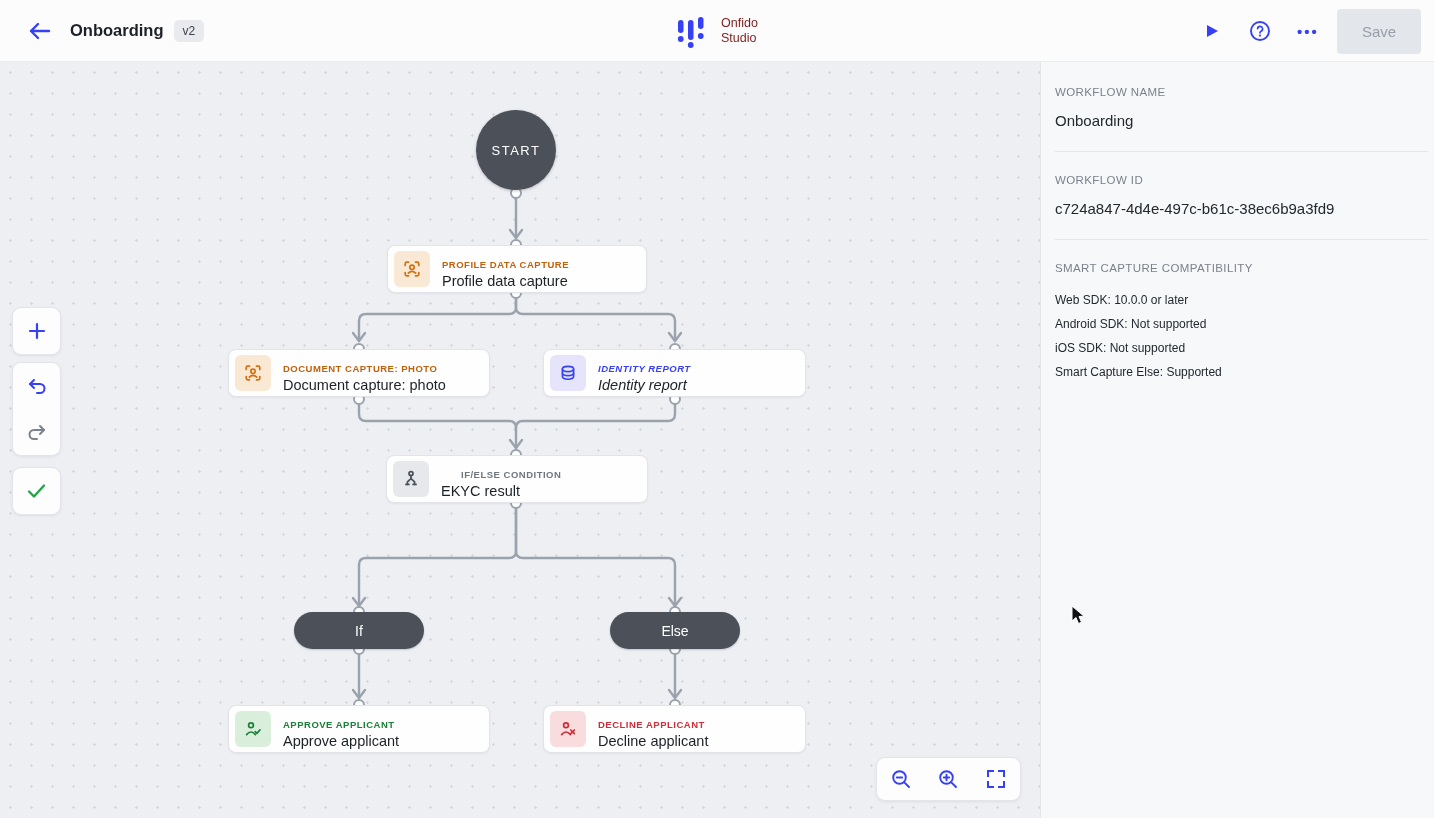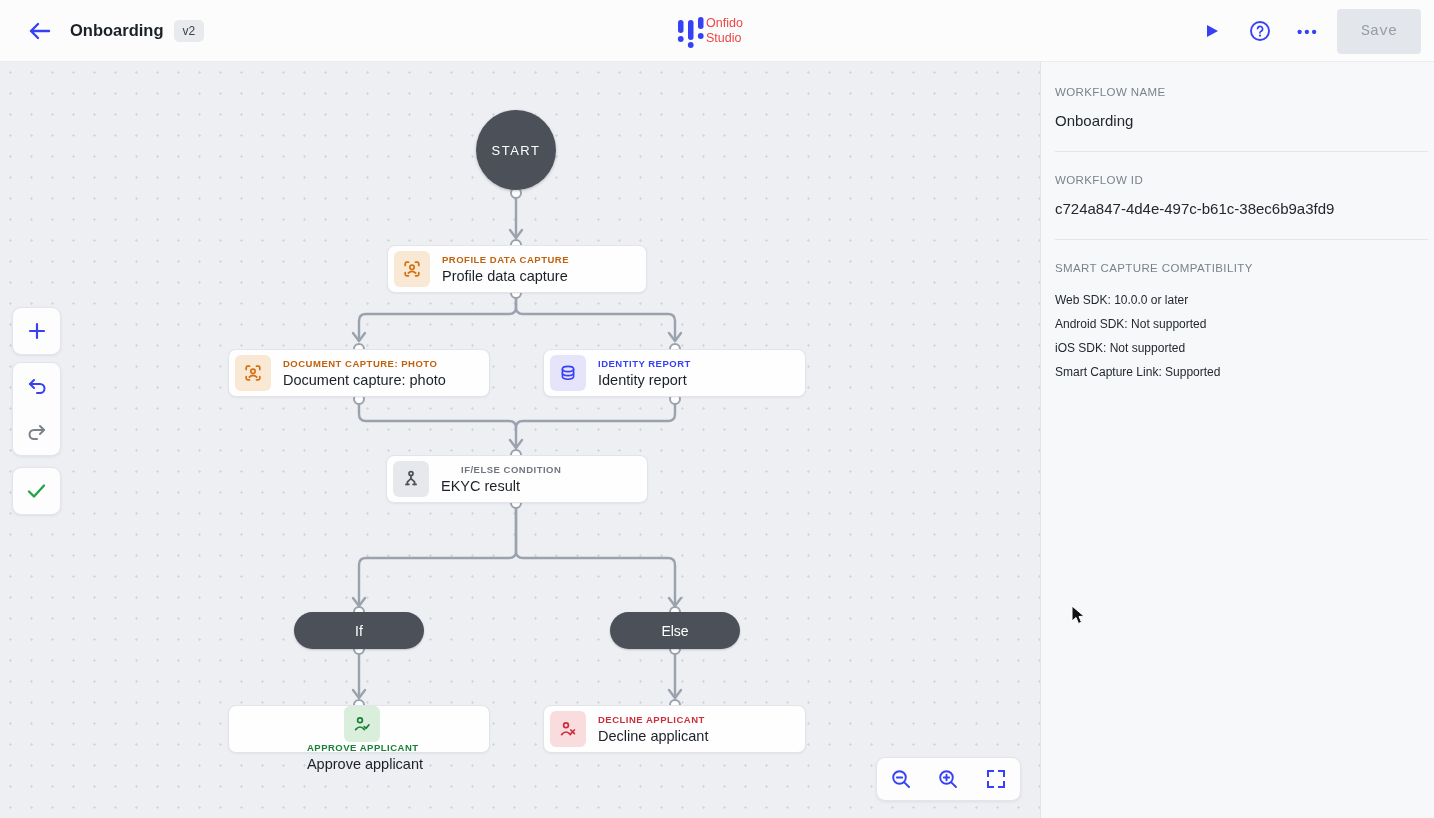--- a/index.html
+++ b/index.html
@@ -10,27 +10,27 @@
   .topbar { position:absolute; left:0; top:0; width:1434px; height:62px;
     background:#fcfcfd; border-bottom:1px solid #ececf0; z-index:30;
     display:flex; align-items:center; }
   .back-btn { margin-left:24px; width:32px; height:32px; border:none; background:transparent;
     color:#3640f5; cursor:pointer; display:flex; align-items:center; justify-content:center; }
   .doc-title { margin-left:14px; font-size:16.5px; font-weight:bold; color:#1c2128; }
   .version-badge { margin-left:10px; background:#e8eaee; color:#3d434c; font-size:12px;
     padding:4px 9px; border-radius:5px; }
   .logo-wrap { position:absolute; left:676px; top:0; height:62px; display:flex; align-items:center; }
   .logo-mark { width:30px; height:34px; }
-  .logo-text { margin-left:0; font-size:12.5px; line-height:15px; color:#ef4444; }
+  .logo-text { margin-left:15px; font-size:12.5px; line-height:15px; color:#7f1d1d; }
   .topbar-right { position:absolute; right:13px; top:0; height:62px; display:flex; align-items:center; gap:10px; }
   .icon-btn { width:38px; height:38px; border:none; background:transparent; cursor:pointer;
     display:flex; align-items:center; justify-content:center; color:#3640f5; }
   .dots { color:#3640f5; font-size:15px; font-weight:bold; letter-spacing:2px; }
   .save-btn { width:84px; height:45px; border:none; border-radius:4px; background:#e3e6ea;
-    color:#989ea8; font-size:15px; font-family:Liberation Mono, monospace; }
+    color:#989ea8; font-size:15px; font-family:Liberation Sans, sans-serif; }
 
   
   .canvas { position:absolute; left:0; top:62px; width:1040px; height:756px;
     background-color:#edeff3;
     background-image:radial-gradient(circle, #d3d7de 1.1px, transparent 1.2px);
     background-size:21px 21px; overflow:hidden; }
 
   .edges { position:absolute; left:0; top:0; width:1040px; height:756px; }
 
   .node-circle { position:absolute; left:476px; top:48px; width:80px; height:80px;
@@ -41,21 +41,21 @@
   .card { position:absolute; height:48px; background:#fefefe; border:1px solid #e2e4e9;
     border-radius:8px; display:flex; align-items:center; cursor:pointer;
     box-shadow:0 1px 2px rgba(30,35,50,.06); }
   .icon-box { width:36px; height:36px; border-radius:6px; margin-left:6px; flex:0 0 36px;
     display:flex; align-items:center; justify-content:center; }
   .icon-box.orange { background:#f8e8d4; }
   .icon-box.purple { background:#e6e4fa; }
   .icon-box.gray   { background:#e6e8eb; }
   .icon-box.green  { background:#d9efdc; }
   .icon-box.red    { background:#f8dcde; }
-  .node-text { margin-left:12px; }
+  .node-text { margin-left:12px;margin-top:10px; }
   .node-type { font-size:9.5px; font-weight:bold; letter-spacing:.5px; }
   .node-type.c-orange { color:#c2610c; }
   .node-type.c-blue   { color:#3640f5; }
   .node-type.c-gray   { color:#6f767f;padding-left:20px; }
   .node-type.c-green  { color:#1a8038; }
   .node-type.c-red    { color:#ce2d3a; }
   .node-title { font-size:14.5px; color:#1c2128; margin-top:3px; }
 
   .pill { position:absolute; width:130px; height:37px; border-radius:19px; background:#4b5059;
     color:#fff; font-size:14px; display:flex; align-items:center; justify-content:center;
@@ -212,21 +212,21 @@
         <circle cx="10" cy="8.3" r="2.2"></circle>
           <path d="M6.3,14.2 Q10,10.4 13.7,14.2"></path>
       </svg>
     </div>
     <div class="node-text">
       <div class="node-type c-orange">DOCUMENT CAPTURE: PHOTO</div>
       <div class="node-title">Document capture: photo</div>
     </div>
   </div>
 
-  <div class="card" style="left:543px; top:287px; width:263px;">
+  <div class="card" style="left:543px; top:287px; width:263px;font-style:italic;">
     <div class="icon-box purple">
       <svg width="20" height="20" viewBox="0 0 20 20" fill="none" stroke="#3640f5" stroke-width="1.6" stroke-linecap="round">
         <ellipse cx="10" cy="6" rx="5.6" ry="2.6"></ellipse>
         <path d="M4.4,6 V10 Q4.4,12.6 10,12.6 Q15.6,12.6 15.6,10 V6"></path>
         <path d="M4.4,10 V13.6 Q4.4,16.2 10,16.2 Q15.6,16.2 15.6,13.6 V10"></path>
       </svg>
     </div>
     <div class="node-text">
       <div class="node-type c-blue">IDENTITY REPORT</div>
       <div class="node-title">Identity report</div>
@@ -250,21 +250,21 @@
     </div>
   </div>
 
   <div class="pill" style="left:294px; top:550px;">
     <span>If</span>
   </div>
   <div class="pill" style="left:610px; top:550px;">
     <span>Else</span>
   </div>
 
-  <div class="card" style="left:228px; top:643px; width:262px;flex-direction:column;">
+  <div class="card" style="left:228px; top:643px; width:262px;">
     <div class="icon-box green">
       <svg width="20" height="20" viewBox="0 0 20 20" fill="none" stroke="#1a8038" stroke-width="1.7" stroke-linecap="round" stroke-linejoin="round">
         <circle cx="8" cy="6.3" r="2.4"></circle>
         <path d="M3.6,15.6 Q8,10.4 12.4,15.6"></path>
         <path d="M12.2,12.6 L14,14.4 L17,10.8"></path>
       </svg>
     </div>
     <div class="node-text">
       <div class="node-type c-green">APPROVE APPLICANT</div>
       <div class="node-title">Approve applicant</div>
@@ -344,18 +344,18 @@
   <div class="panel-label">WORKFLOW NAME</div>
   <div class="panel-value">Onboarding</div>
   <hr class="panel-divider">
   <div class="panel-label">WORKFLOW ID</div>
   <div class="panel-value">c724a847-4d4e-497c-b61c-38ec6b9a3fd9</div>
   <hr class="panel-divider">
   <div class="panel-label">SMART CAPTURE COMPATIBILITY</div>
   <div class="compat-item">Web SDK: 10.0.0 or later</div>
   <div class="compat-item">Android SDK: Not supported</div>
   <div class="compat-item">iOS SDK: Not supported</div>
-  <div class="compat-item">Smart Capture Link: Supported</div>
+  <div class="compat-item">Smart Capture Else: Supported</div>
 </div>
 
 <svg class="cursor" width="18" height="22" viewBox="0 0 18 22">
   <path d="M2,1 L2,16 L6,12.5 L8.5,18.5 L11.5,17.2 L9,11.5 L14,11.2 Z" fill="#111" stroke="#fff" stroke-width="1"></path>
 </svg>
 
 </body></html>

